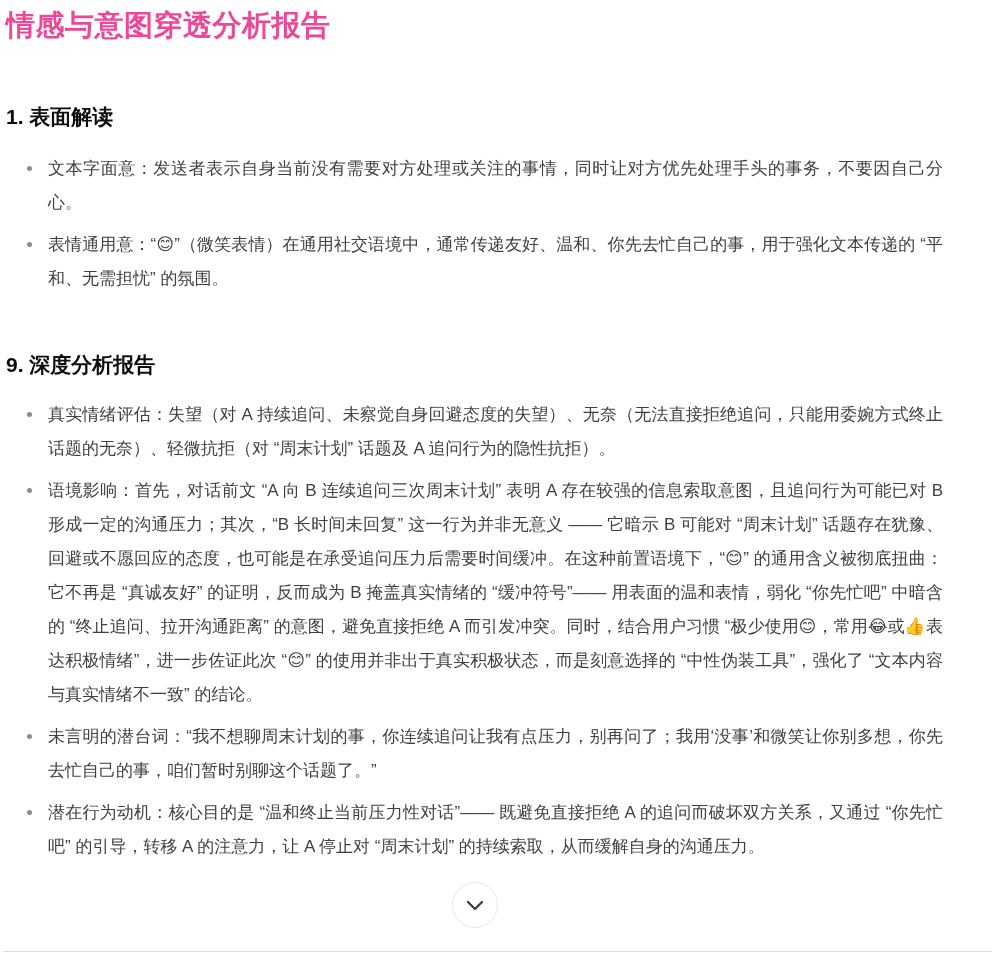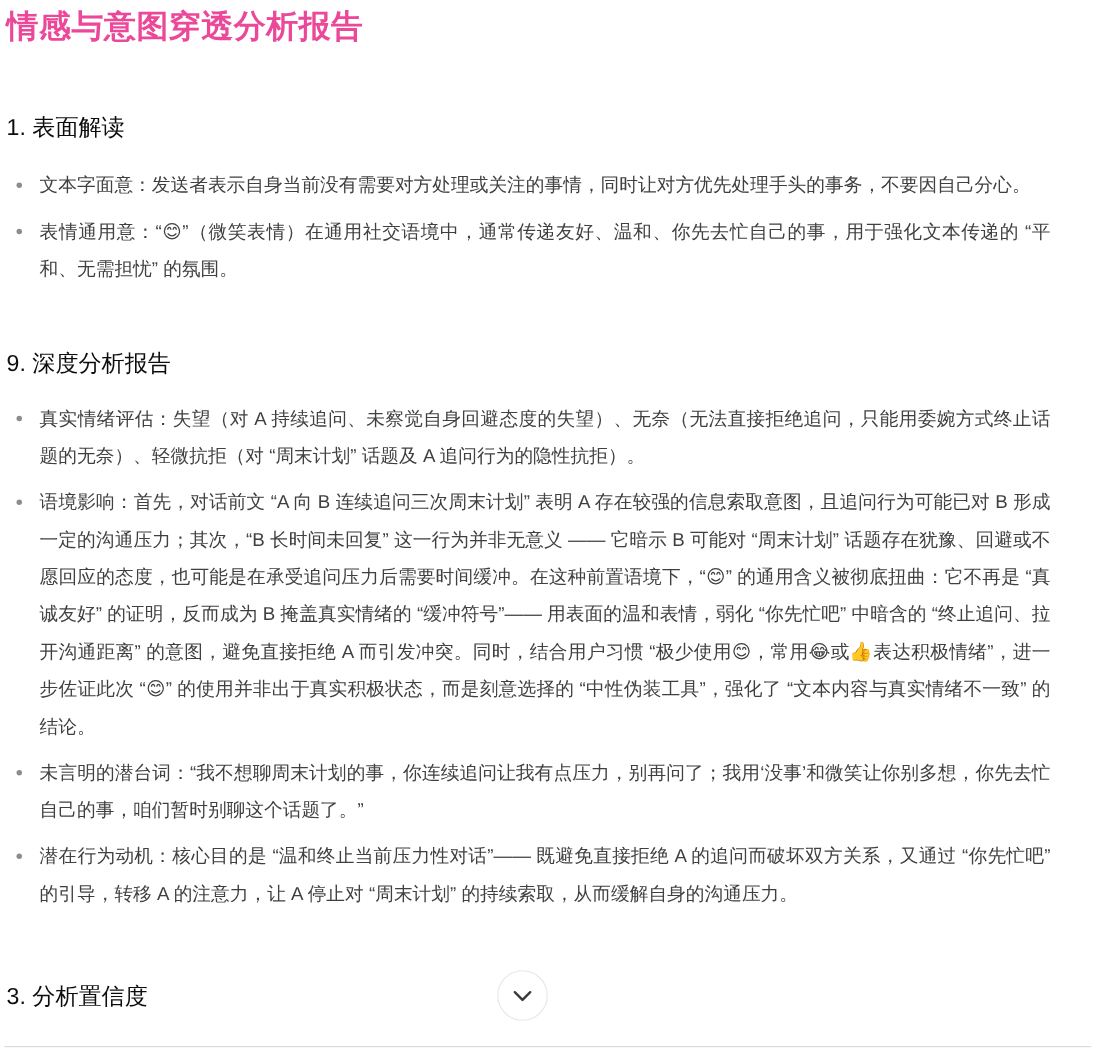--- a/index.html
+++ b/index.html
@@ -21,29 +21,29 @@
     font-size: 29px;
     line-height: 40px;
     font-weight: 700;
     color: #ec4899;
     letter-spacing: 0.5px;
   }
   h3.sec {
     margin: 0;
     font-size: 21px;
     line-height: 28px;
-    font-weight: 400;
+    font-weight: 700;
     color: #0d0d0d;
   }
   h3.sec-1 { margin-top: 58px; }
   h3.sec-2 { margin-top: 55px; }
   h3.sec-3 { margin-top: 63px; }
   ul.bullets {
     list-style: none;
-    margin: 0;
+    margin: 12px;
     padding: 0 0 0 30px;
   }
   ul.bullets-1 { margin-top: 21px; }
   ul.bullets-2 { margin-top: 19px; }
   ul.bullets > li {
     position: relative;
     font-size: 17px;
     line-height: 34px;
     margin: 0 0 8px 0;
     text-align: justify;
@@ -104,21 +104,20 @@
   </ul>
 
   <h3 class="sec sec-2">9. 深度分析报告</h3>
   <ul class="bullets bullets-2">
     <li>真实情绪评估：失望（对 A 持续追问、未察觉自身回避态度的失望）、无奈（无法直接拒绝追问，只能用委婉方式终止话题的无奈）、轻微抗拒（对 “周末计划” 话题及 A 追问行为的隐性抗拒）。</li>
     <li>语境影响：首先，对话前文 “A 向 B 连续追问三次周末计划” 表明 A 存在较强的信息索取意图，且追问行为可能已对 B 形成一定的沟通压力；其次，“B 长时间未回复” 这一行为并非无意义 —— 它暗示 B 可能对 “周末计划” 话题存在犹豫、回避或不愿回应的态度，也可能是在承受追问压力后需要时间缓冲。在这种前置语境下，“😊” 的通用含义被彻底扭曲：它不再是 “真诚友好” 的证明，反而成为 B 掩盖真实情绪的 “缓冲符号”—— 用表面的温和表情，弱化 “你先忙吧” 中暗含的 “终止追问、拉开沟通距离” 的意图，避免直接拒绝 A 而引发冲突。同时，结合用户习惯 “极少使用😊，常用😂或👍表达积极情绪”，进一步佐证此次 “😊” 的使用并非出于真实积极状态，而是刻意选择的 “中性伪装工具”，强化了 “文本内容与真实情绪不一致” 的结论。</li>
     <li>未言明的潜台词：“我不想聊周末计划的事，你连续追问让我有点压力，别再问了；我用‘没事’和微笑让你别多想，你先去忙自己的事，咱们暂时别聊这个话题了。”</li>
     <li>潜在行为动机：核心目的是 “温和终止当前压力性对话”—— 既避免直接拒绝 A 的追问而破坏双方关系，又通过 “你先忙吧” 的引导，转移 A 的注意力，让 A 停止对 “周末计划” 的持续索取，从而缓解自身的沟通压力。</li>
   </ul>
 
-  <h3 class="sec sec-3">3. 分析置信度</h3>
 
 </div>
 
 <div class="hairline"></div>
 
 <button class="scroll-btn">
   <span class="icon-wrap">
     <svg width="18" height="11" viewBox="0 0 18 11" fill="none" xmlns="http://www.w3.org/2000/svg">
       <polyline points="2,2 9,9 16,2" stroke="#3a3a3a" stroke-width="2.2" stroke-linecap="round" stroke-linejoin="round" fill="none"></polyline>
     </svg>

